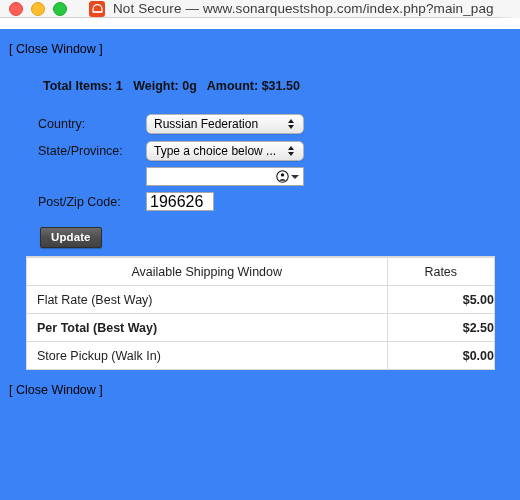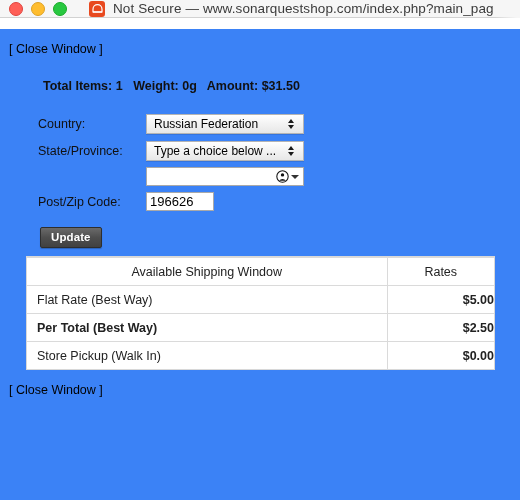--- a/index.html
+++ b/index.html
@@ -145,21 +145,21 @@
   }
   .form-label {
     width: 108px;
     font-size: 12.5px;
     color: #111111;
   }
   .mac-select {
     width: 158px;
     height: 20px;
     border: 1px solid #b4b4b4;
-    border-radius: 0;
+    border-radius: 5px;
     background: linear-gradient(to bottom, #ffffff 0%, #f2f2f2 52%, #e7e7e7 100%);
     box-shadow: 0 1px 0.5px rgba(0,0,0,0.10);
     display: flex;
     align-items: center;
     position: relative;
     box-sizing: border-box;
     font-size: 12px;
     color: #000000;
   }
   .mac-select .sel-text {
@@ -209,21 +209,21 @@
     border-top: 4.5px solid #333333;
   }
 
   .zip-input {
     width: 68px;
     height: 19px;
     border: 1px solid #a9a9a9;
     background: #ffffff;
     box-sizing: border-box;
     font-family: "Liberation Sans", sans-serif;
-    font-size: 13px;
+    font-size: 16px;
     color: #000000;
     padding: 0 3px;
     outline: none;
   }
 
   
   #update-wrap {
     margin-top: 15px;
     margin-right: 25px;
     display: flex;

